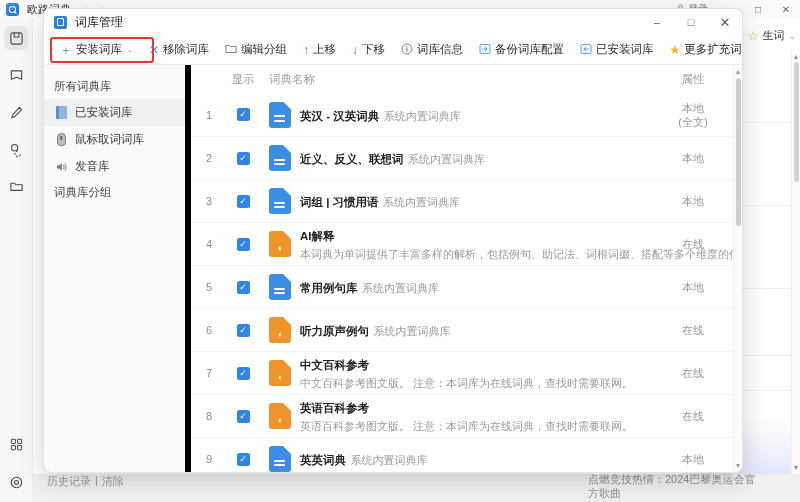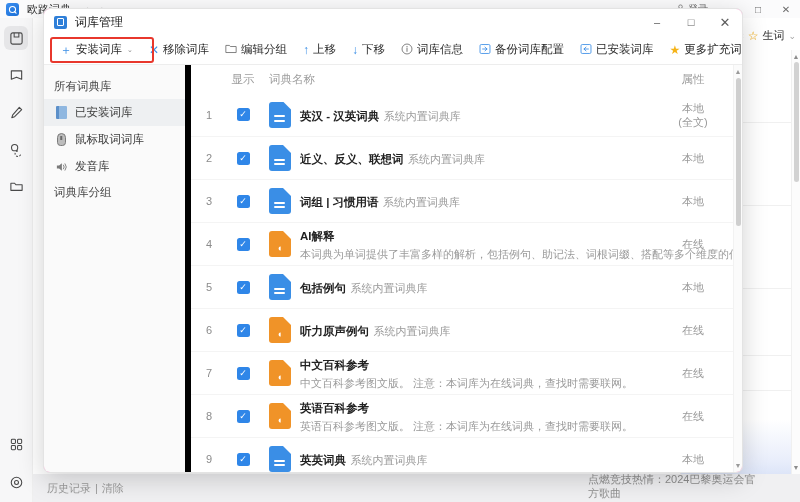--- a/index.html
+++ b/index.html
@@ -86,21 +86,21 @@
     display: flex; flex-direction: column; align-items: center; justify-content: space-between;
     padding: 3px 0; font-size: 7px; color: #8c8c8c; z-index: 3;
   }
   .host-scrollbar .thumb {
     width: 5px; height: 120px; background: #d2d2d2; border-radius: 3px; margin: 2px 0;
   }
   .host-scrollbar .sb-spacer { flex: 1; }
 
   .statusbar {
     position: absolute; left: 33px; right: 0; bottom: 0; height: 28px;
-    background: #f0f0f2; display: flex; align-items: center;
+    background: #f0f0f2; display: flex; 
     padding-left: 14px; font-size: 11px; color: #9a9a9a; z-index: 2;
   }
   .status-sep { margin: 0 4px; }
   .status-right {
     position: absolute; right: 12px; bottom: 2px; width: 200px;
     font-size: 11px; color: #8e8e8e; line-height: 14px; text-align: left;
   }
 
   
   .dialog {
@@ -568,21 +568,21 @@
             <div class="row-name">
               <span class="doc-ic blue">
                   <span class="page"></span>
                   <span class="fold"></span>
                   <span class="lines">
                     <i></i>
                     <i></i>
                   </span>
                 </span>
               <span class="nm-wrap">
-                <span class="nm-title">包括例句</span>
+                <span class="nm-title">常用例句库</span>
                 <span class="nm-sub">系统内置词典库</span>
               </span>
             </div>
             <div class="row-attr">
               <div>本地</div>
             </div>
           </div>
 
           <div class="row">
             <div class="row-idx">6</div>

